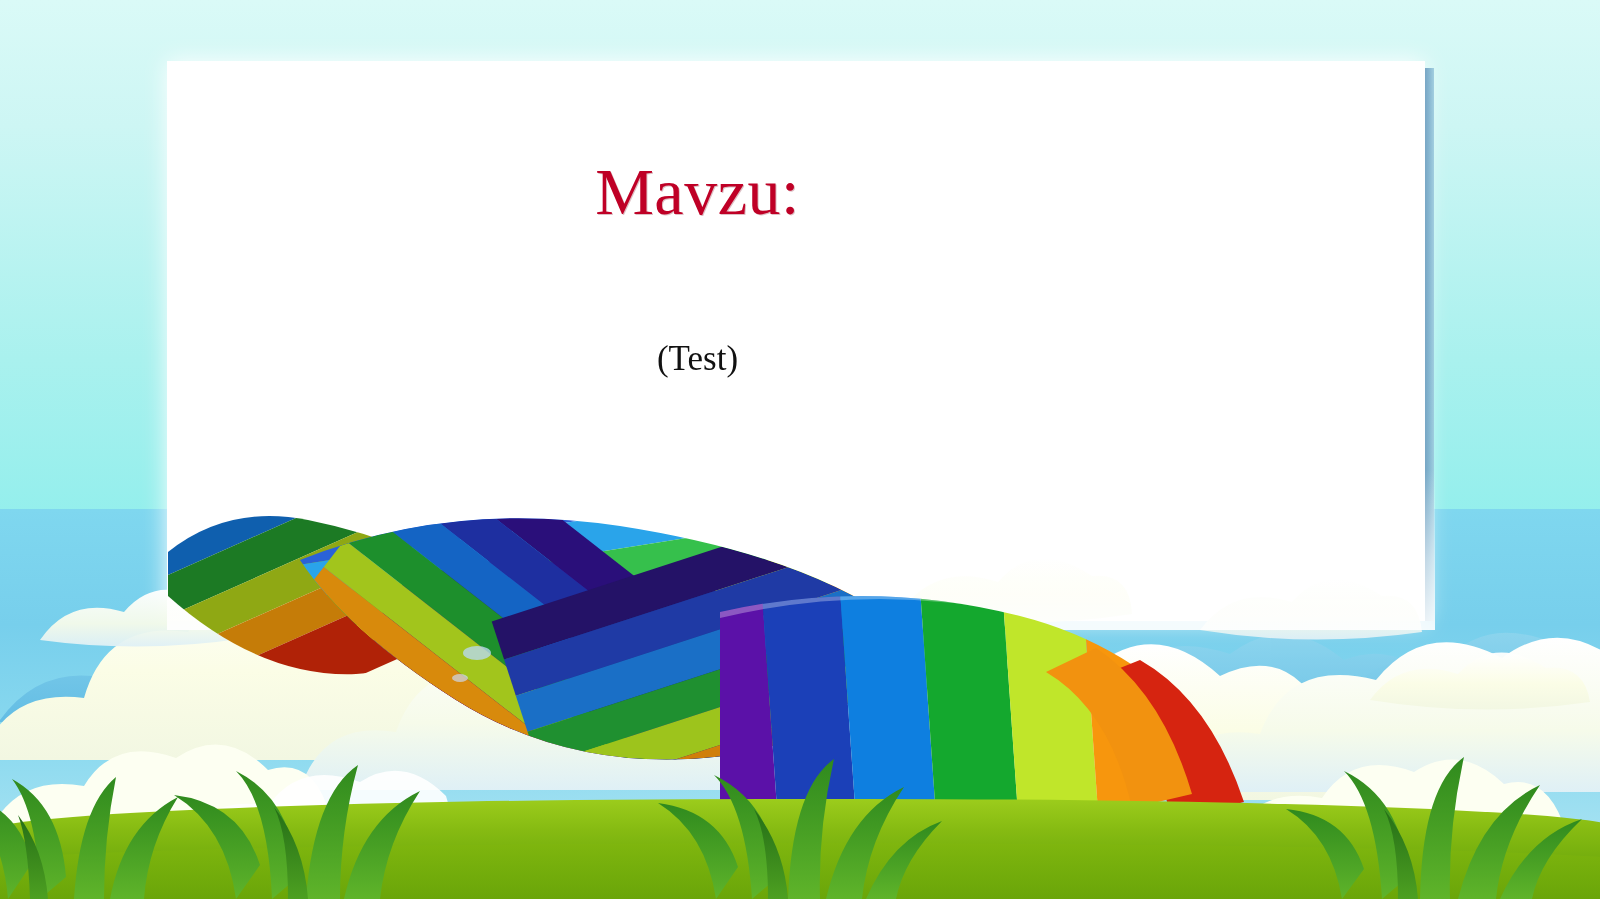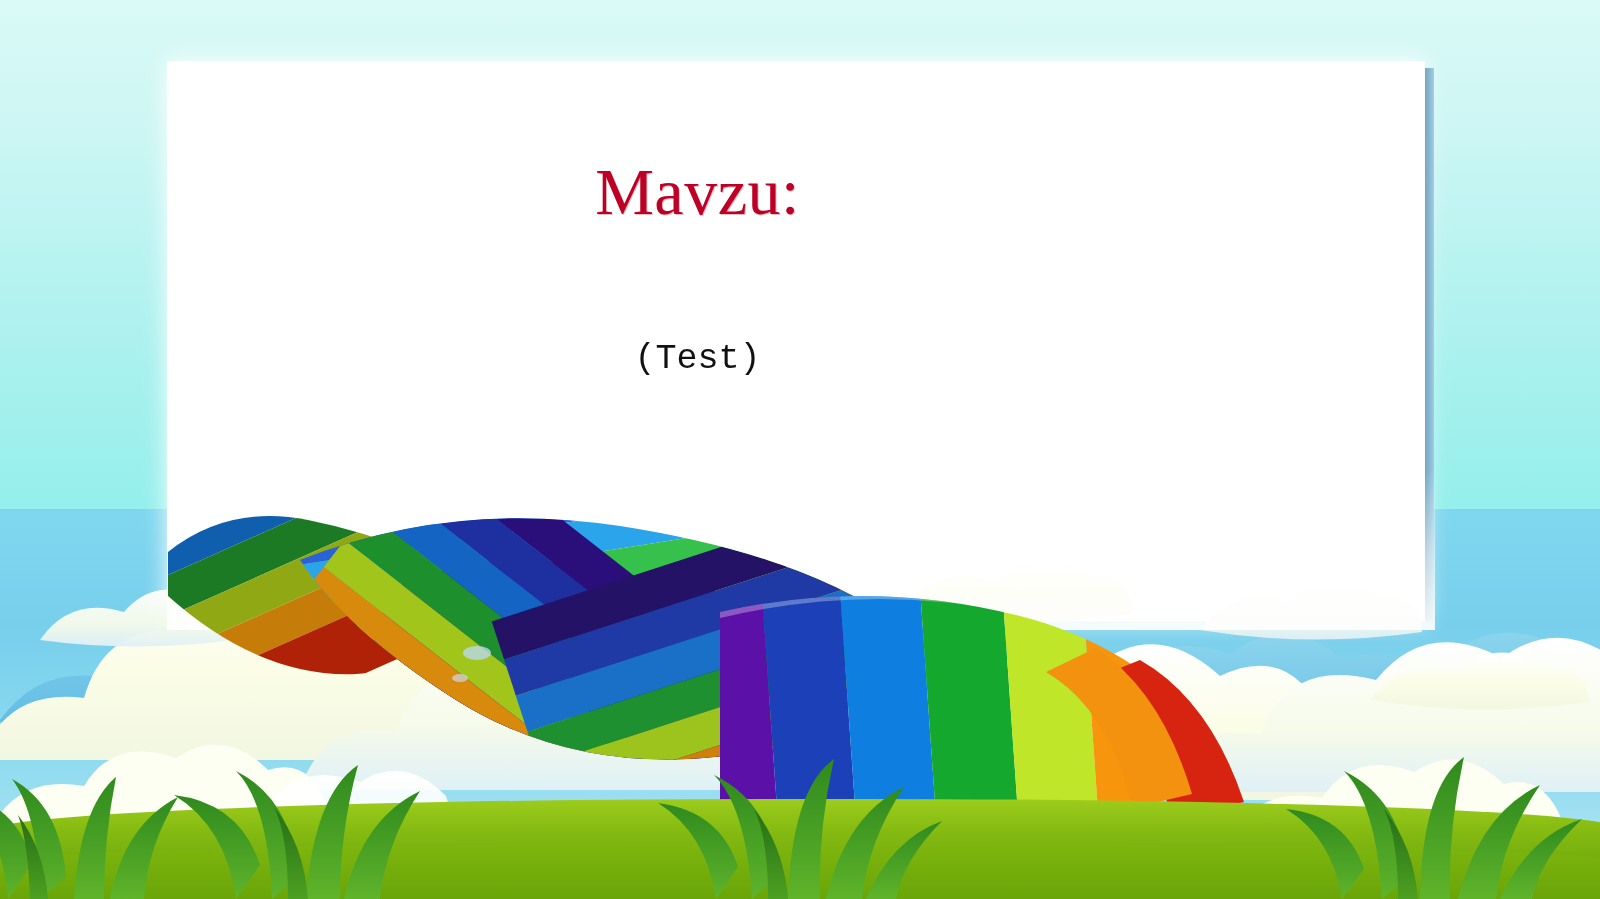--- a/index.html
+++ b/index.html
@@ -95,21 +95,21 @@
     font-size: 47px;
     line-height: 1.1;
     color: #1f3864;
   }
   .note-text {
     position: absolute;
     left: 0;
     top: 340px;
     width: 1395px;
     text-align: center;
-    font-family: Liberation Mono, monospace;
+    font-family: Liberation Serif, serif;
     font-size: 35px;
     line-height: 1.1;
     color: #111111;
   }
 
   
   .cloud-layer { position: absolute; left: 0; top: 0; width: 1600px; height: 899px; }
 
   
   .grass-hill {

